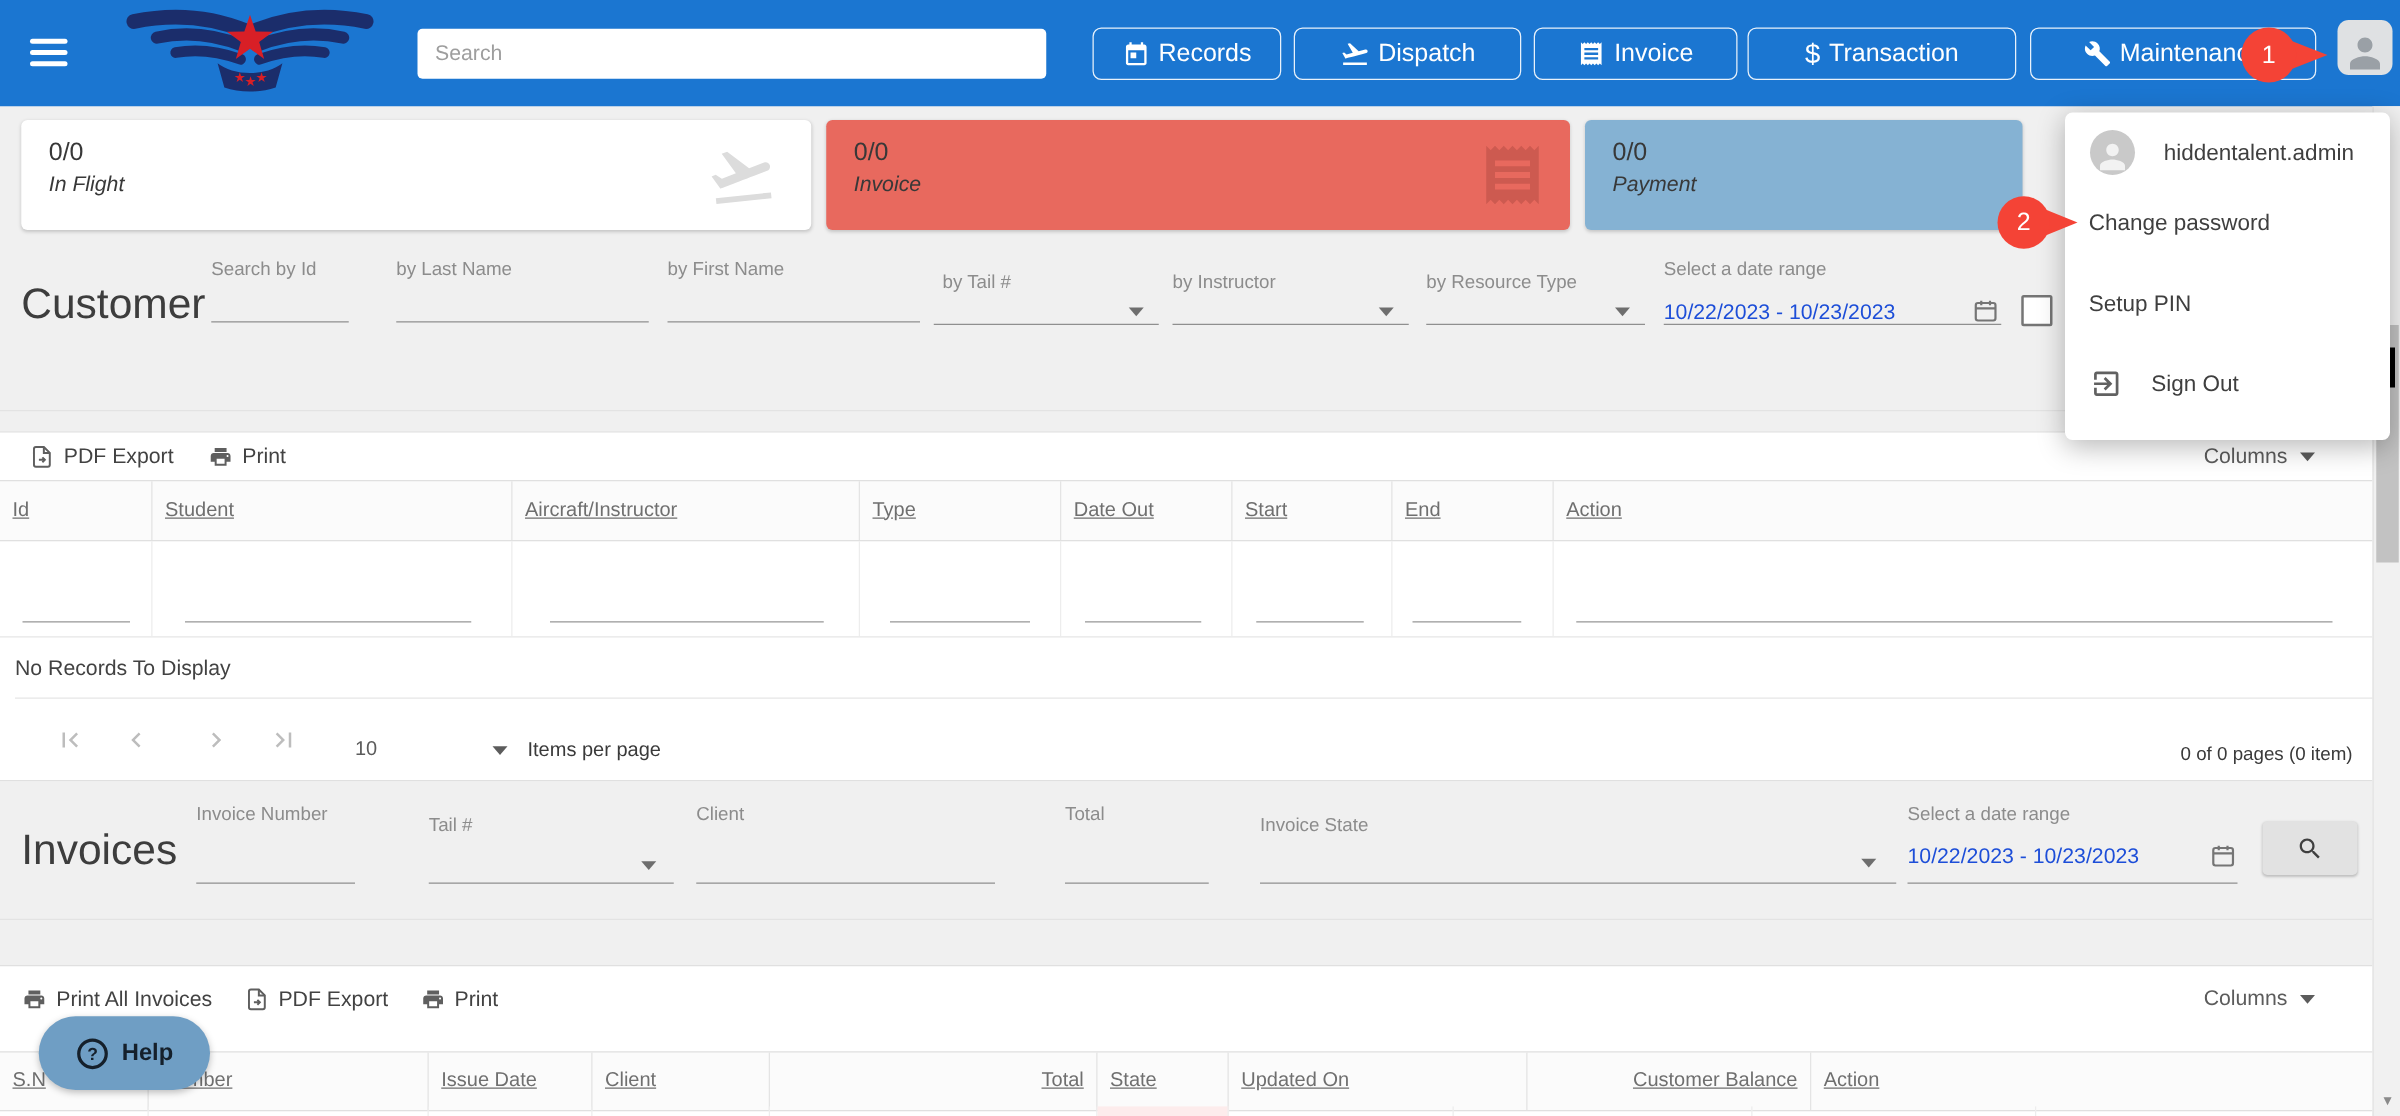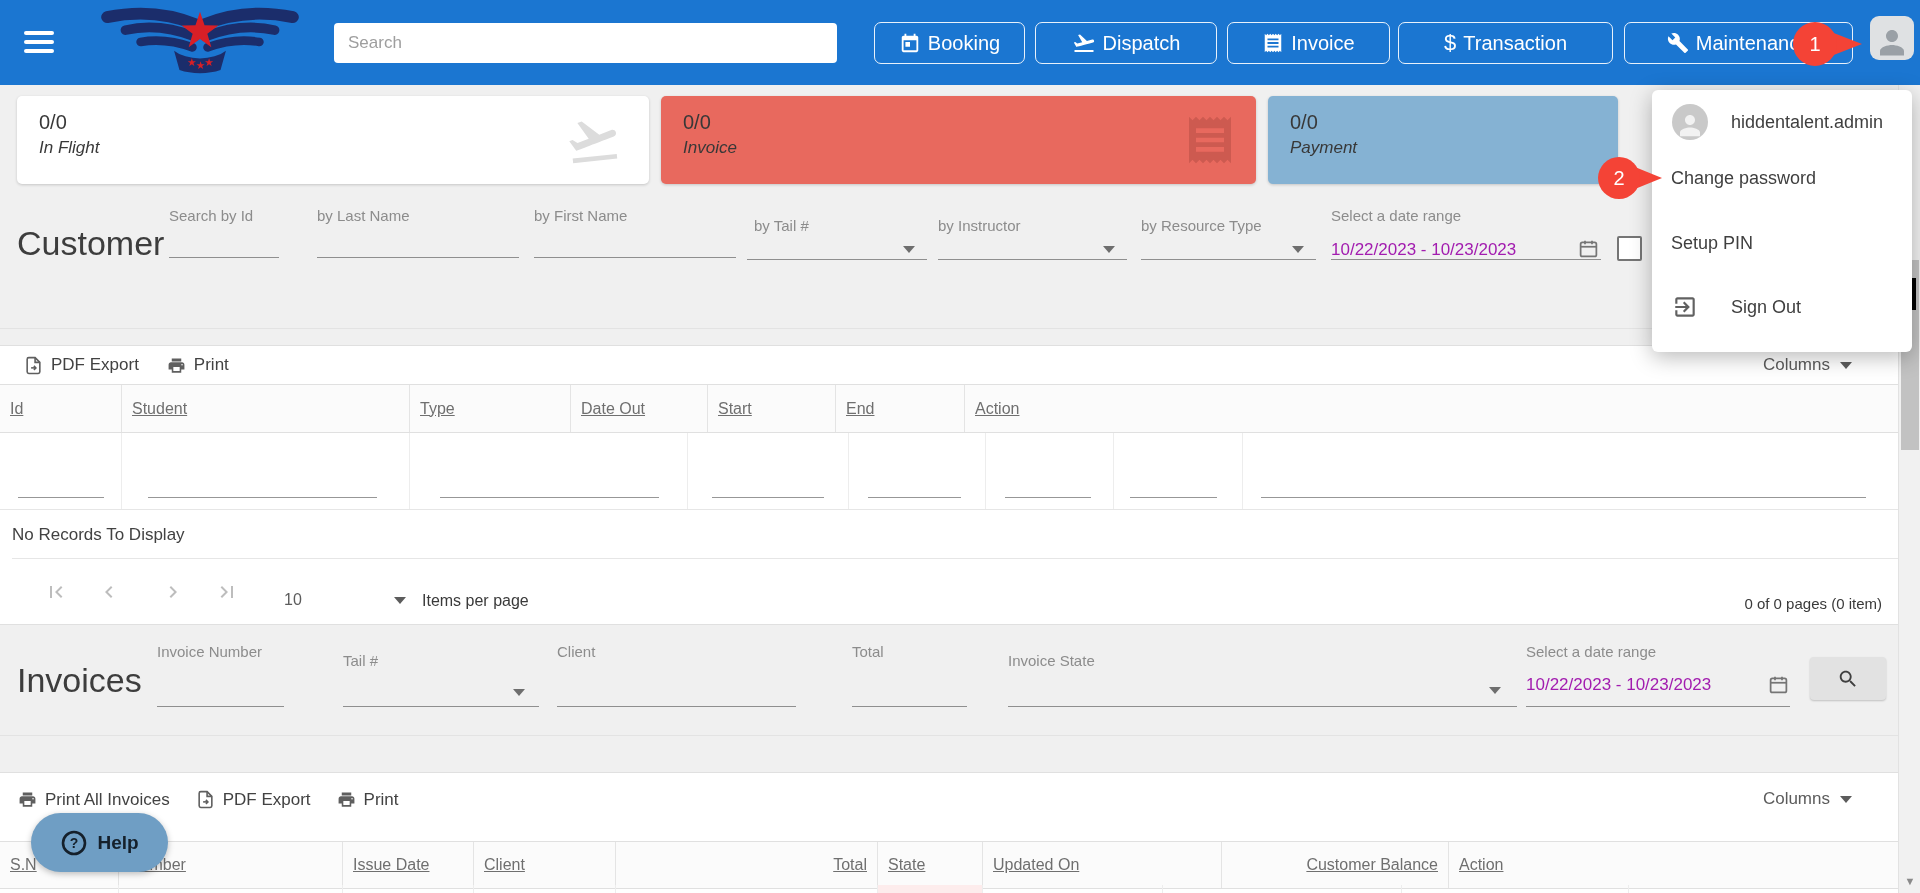--- a/index.html
+++ b/index.html
@@ -33,21 +33,21 @@
   
   .card{top:96px;height:88px;border-radius:5px;box-shadow:0 1px 3px rgba(0,0,0,.18);}
   .card .v{position:absolute;left:22px;top:15px;font-size:20px;color:#383838;}
   .card .l{position:absolute;left:22px;top:42px;font-size:17px;color:#383838;font-style:italic;}
 
   
   .flabel{font-size:15px;color:#8c8c8c;white-space:nowrap;}
   .fline{border-bottom:1px solid #8f8f8f;}
   .caret{width:0;height:0;border-left:6px solid transparent;border-right:6px solid transparent;
          border-top:7px solid #6e6e6e;}
-  .fval{font-size:17px;color:#a21caf;white-space:nowrap;}
+  .fval{font-size:17px;color:#1d4ed8;white-space:nowrap;}
   .h1{font-size:34px;font-weight:500;color:#3d3d3d;}
 
   
   .sheet{left:0;width:1898px;background:#fff;border-top:1px solid #e0e0e0;}
   .toolbar-item{display:inline-flex;align-items:center;gap:8px;font-size:17px;color:#424242;cursor:pointer;}
   .columns{position:absolute;right:46px;display:flex;align-items:center;gap:10px;
            font-size:17px;color:#5c5c5c;cursor:pointer;}
   .thead{display:flex;background:#fbfbfb;border-top:1px solid #e0e0e0;border-bottom:1px solid #e0e0e0;box-sizing:border-box;}
   .th{box-sizing:border-box;border-right:1px solid #e4e4e4;display:flex;align-items:center;
       padding:0 10px;font-size:16px;color:#6f6f6f;cursor:pointer;white-space:nowrap;overflow:hidden;text-decoration:underline;}
@@ -116,21 +116,21 @@
       <text x="96" y="61" font-size="10" fill="#d81f26">★</text>
       <text x="104" y="58" font-size="10" fill="#d81f26">★</text>
     </svg>
 
     <input class="abs search" type="text" placeholder="Search" style="">
 
     <div class="abs navbtn" style="left:874px;width:151px;">
       <svg width="22" height="22" viewBox="0 0 24 24" fill="#fff">
         <path d="M19 4h-1V2h-2v2H8V2H6v2H5c-1.11 0-1.99.9-1.99 2L3 20c0 1.1.89 2 2 2h14c1.1 0 2-.9 2-2V6c0-1.1-.9-2-2-2zm0 16H5V9h14v11zM7 11h5v5H7z"></path>
       </svg>
-      <span>Booking</span>
+      <span>Records</span>
     </div>
     <div class="abs navbtn" style="left:1035px;width:182px;">
       <svg width="24" height="24" viewBox="0 0 24 24" fill="#fff">
         <path d="M2.5 19h19v2h-19v-2zm19.57-9.36c-.21-.8-1.04-1.28-1.84-1.06L14.92 10l-6.9-6.43-1.93.51 4.14 7.17-4.97 1.33-1.97-1.54-1.45.39 2.59 4.49s7.12-1.9 16.57-4.43c.81-.23 1.28-1.05 1.07-1.85z"></path>
       </svg>
       <span>Dispatch</span>
     </div>
     <div class="abs navbtn" style="left:1227px;width:163px;">
       <svg width="22" height="22" viewBox="0 0 24 24" fill="#fff">
         <path d="M18 17H6v-2h12v2zm0-4H6v-2h12v2zm0-4H6V7h12v2zM3 22l1.5-1.5L6 22l1.5-1.5L9 22l1.5-1.5L12 22l1.5-1.5L15 22l1.5-1.5L18 22l1.5-1.5L21 22V2l-1.5 1.5L18 2l-1.5 1.5L15 2l-1.5 1.5L12 2l-1.5 1.5L9 2 7.5 3.5 6 2 4.5 3.5 3 2v20z"></path>
@@ -238,20 +238,21 @@
       </div>
     </div>
     <div class="columns" style="top:9px;">
       <span>Columns</span>
       <div class="caret" style="border-top-color:#5c5c5c;"></div>
     </div>
 
     <div class="thead" style="position:absolute;left:0;top:38px;width:1898px;height:49px;">
       <div class="th bc0">Id</div>
       <div class="th bc1">Student</div>
+      <div class="th bc2">Aircraft/Instructor</div>
       <div class="th bc3">Type</div>
       <div class="th bc4">Date Out</div>
       <div class="th bc5">Start</div>
       <div class="th bc6">End</div>
       <div class="th bc7 last">Action</div>
     </div>
 
     <div class="frow" style="position:absolute;left:0;top:87px;width:1898px;height:76px;">
       <div class="fcell bc0">
           <div class="u" style="right:17px;"></div>
@@ -424,21 +425,21 @@
         </svg>
       </div>
       <span>hiddentalent.admin</span>
     </div>
     <div class="menu-item" style="top:60px;padding-left:19px;">
       <span>Change password</span>
     </div>
     <div class="menu-item" style="top:125px;padding-left:19px;">
       <span>Setup PIN</span>
     </div>
-    <div class="menu-item" style="top:189px;padding-left:20px;gap:33px;">
+    <div class="menu-item" style="top:189px;padding-left:20px;gap:23px;">
       <svg width="26" height="26" viewBox="0 0 24 24" fill="#616161">
         <path d="M10.09 15.59L11.5 17l5-5-5-5-1.41 1.41L12.67 11H3v2h9.67l-2.58 2.59zM19 3H5c-1.11 0-2 .9-2 2v4h2V5h14v14H5v-4H3v4c0 1.1.89 2 2 2h14c1.1 0 2-.9 2-2V5c0-1.1-.9-2-2-2z"></path>
       </svg>
       <span>Sign Out</span>
     </div>
   </div>
 
   <div class="abs pin">
     <div class="tri" style="left:1630px;top:165px;border-top:13px solid transparent;border-bottom:13px solid transparent;border-left:32px solid #f44336;"></div>
     <div class="circ" style="left:1598px;top:157px;width:42px;height:42px;">2</div>

